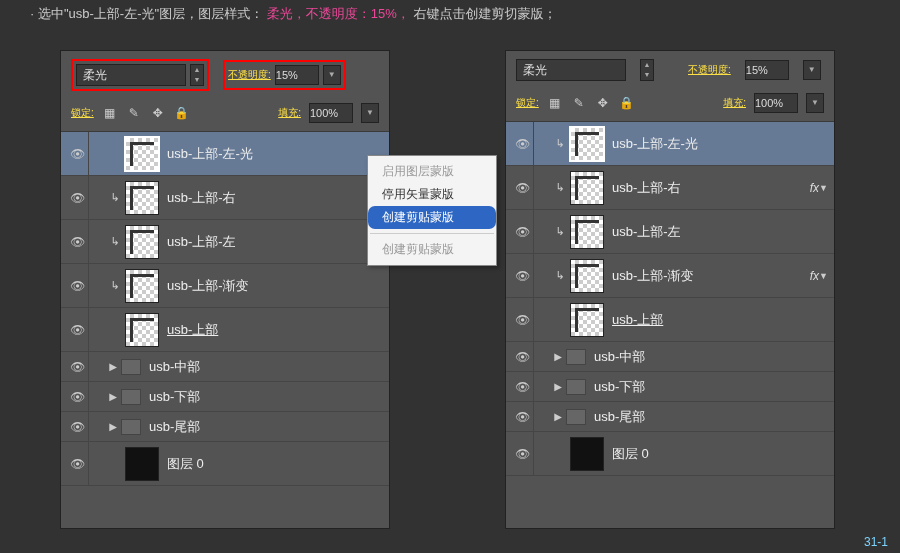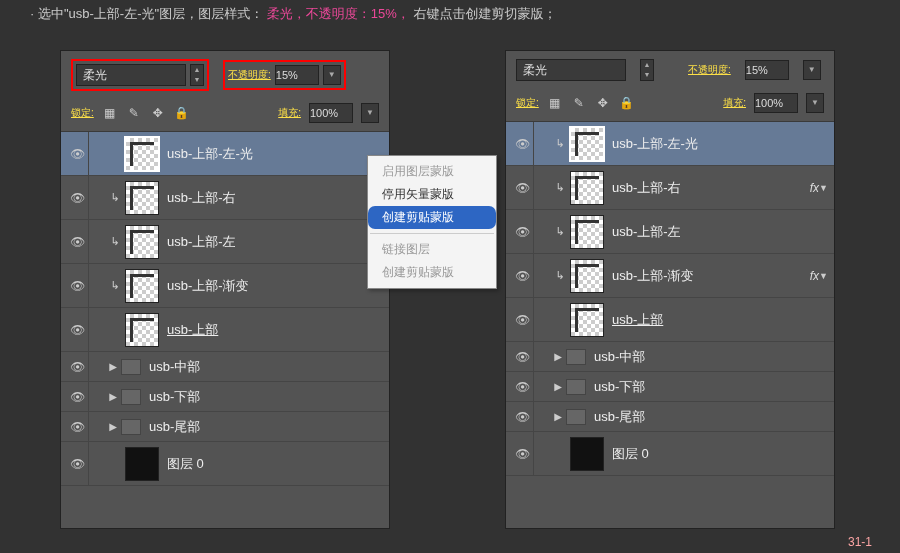--- a/index.html
+++ b/index.html
@@ -188,23 +188,23 @@
     background: #2d66c3;
     color: #fff;
     border-radius: 7px;
   }
   .context-menu .sep {
     border-top: 1px solid #ccc;
     margin: 4px 2px;
   }
   .footer-num {
     position:absolute;
-    right:28px;
+    right:12px;
     bottom:4px;
-    color:#fca5a5;
+    color:#7dd3fc;
     font-size:12px;
   }
 </style>
 </head>
 <body>
 
 <div class="instruction">
   <span>·</span>
   <span class="hl1">选中"usb-上部-左-光"图层，图层样式：</span>
   <span class="hl2">柔光，不透明度：15%，</span>
@@ -396,17 +396,16 @@
         <div class="layername">图层 0</div>
       </div>
     </div>
 </div>
 
 <div class="context-menu" id="ctxmenu">
     <div class="mi">启用图层蒙版</div>
     <div class="mi enabled">停用矢量蒙版</div>
     <div class="mi enabled hover">创建剪贴蒙版</div>
     <div class="sep"></div>
-    <div class="mi">链接图层</div>
     <div class="mi">创建剪贴蒙版</div>
   </div>
 
 <div class="footer-num">31-1</div>
 
 </body></html>

